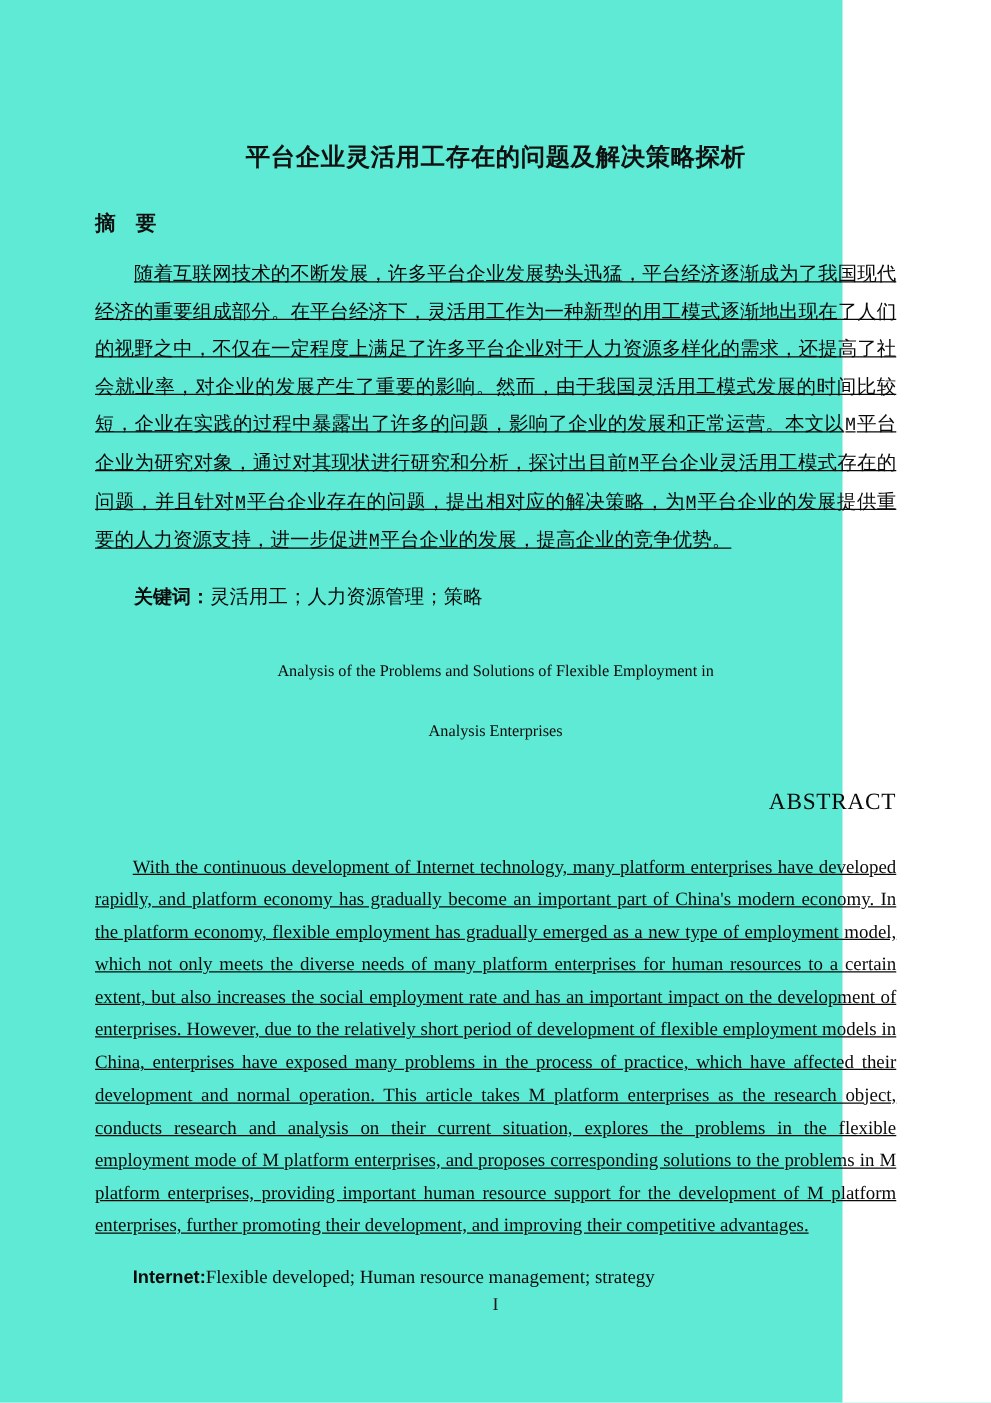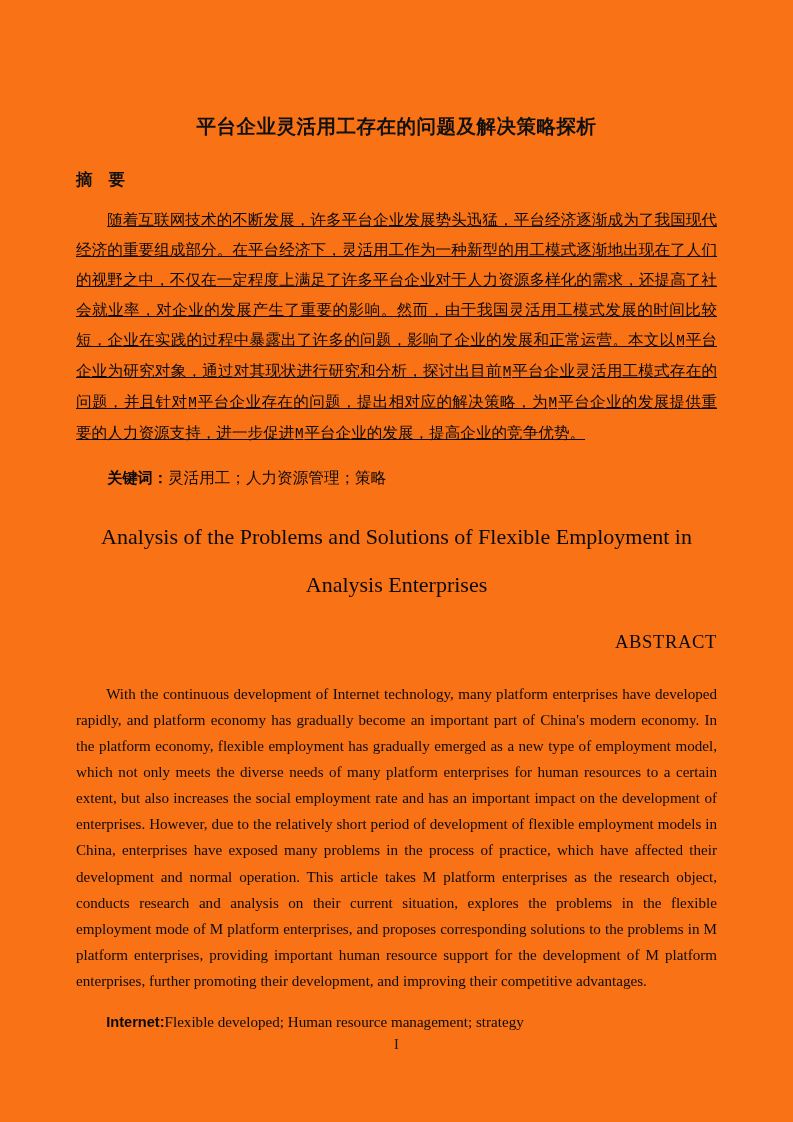--- a/index.html
+++ b/index.html
@@ -12,23 +12,23 @@
     height: 1122px;
     position: relative;
     font-family: "Liberation Serif", "DejaVu Serif", serif;
     color: #000000;
     overflow: hidden;
   }
 
   .page {
     position: absolute;
     left: 0; top: 0;
-    width: 793px;
+    width: 674px;
     height: 1122px;
-    background: #f97316;
+    background: #5eead4;
   }
 
   .content {
     position: absolute;
     left: 76px;
     top: 0;
     width: 641px;
   }
 
   
@@ -86,21 +86,21 @@
   }
   .cn-keywords .kw-label {
     font-family: "Liberation Sans", "DejaVu Sans", sans-serif;
     font-weight: 700;
     font-size: 15.2px;
   }
 
   
   .en-title {
     font-family: "Liberation Serif", "DejaVu Serif", serif;
-    font-size: 22px;
+    font-size: 13px;
     font-weight: 400;
     text-align: center;
     line-height: 48px;
     margin-top: 22px;
     color: #0a0a0a;
   }
 
   
   .en-abstract-heading {
     font-family: "Liberation Serif", "DejaVu Serif", serif;
@@ -116,20 +116,21 @@
   
   .en-body {
     font-family: "Liberation Serif", "DejaVu Serif", serif;
     font-size: 15.1px;
     line-height: 26.1px;
     text-align: justify;
     text-indent: 2em;
     margin-top: 26px;
     color: #0a0a0a;
     hyphens: none;
+    text-decoration: underline;
   }
 
   
   .en-keywords {
     font-family: "Liberation Serif", "DejaVu Serif", serif;
     font-size: 15.1px;
     line-height: 26.1px;
     text-indent: 2em;
     margin-top: 2px;
     color: #0a0a0a;

